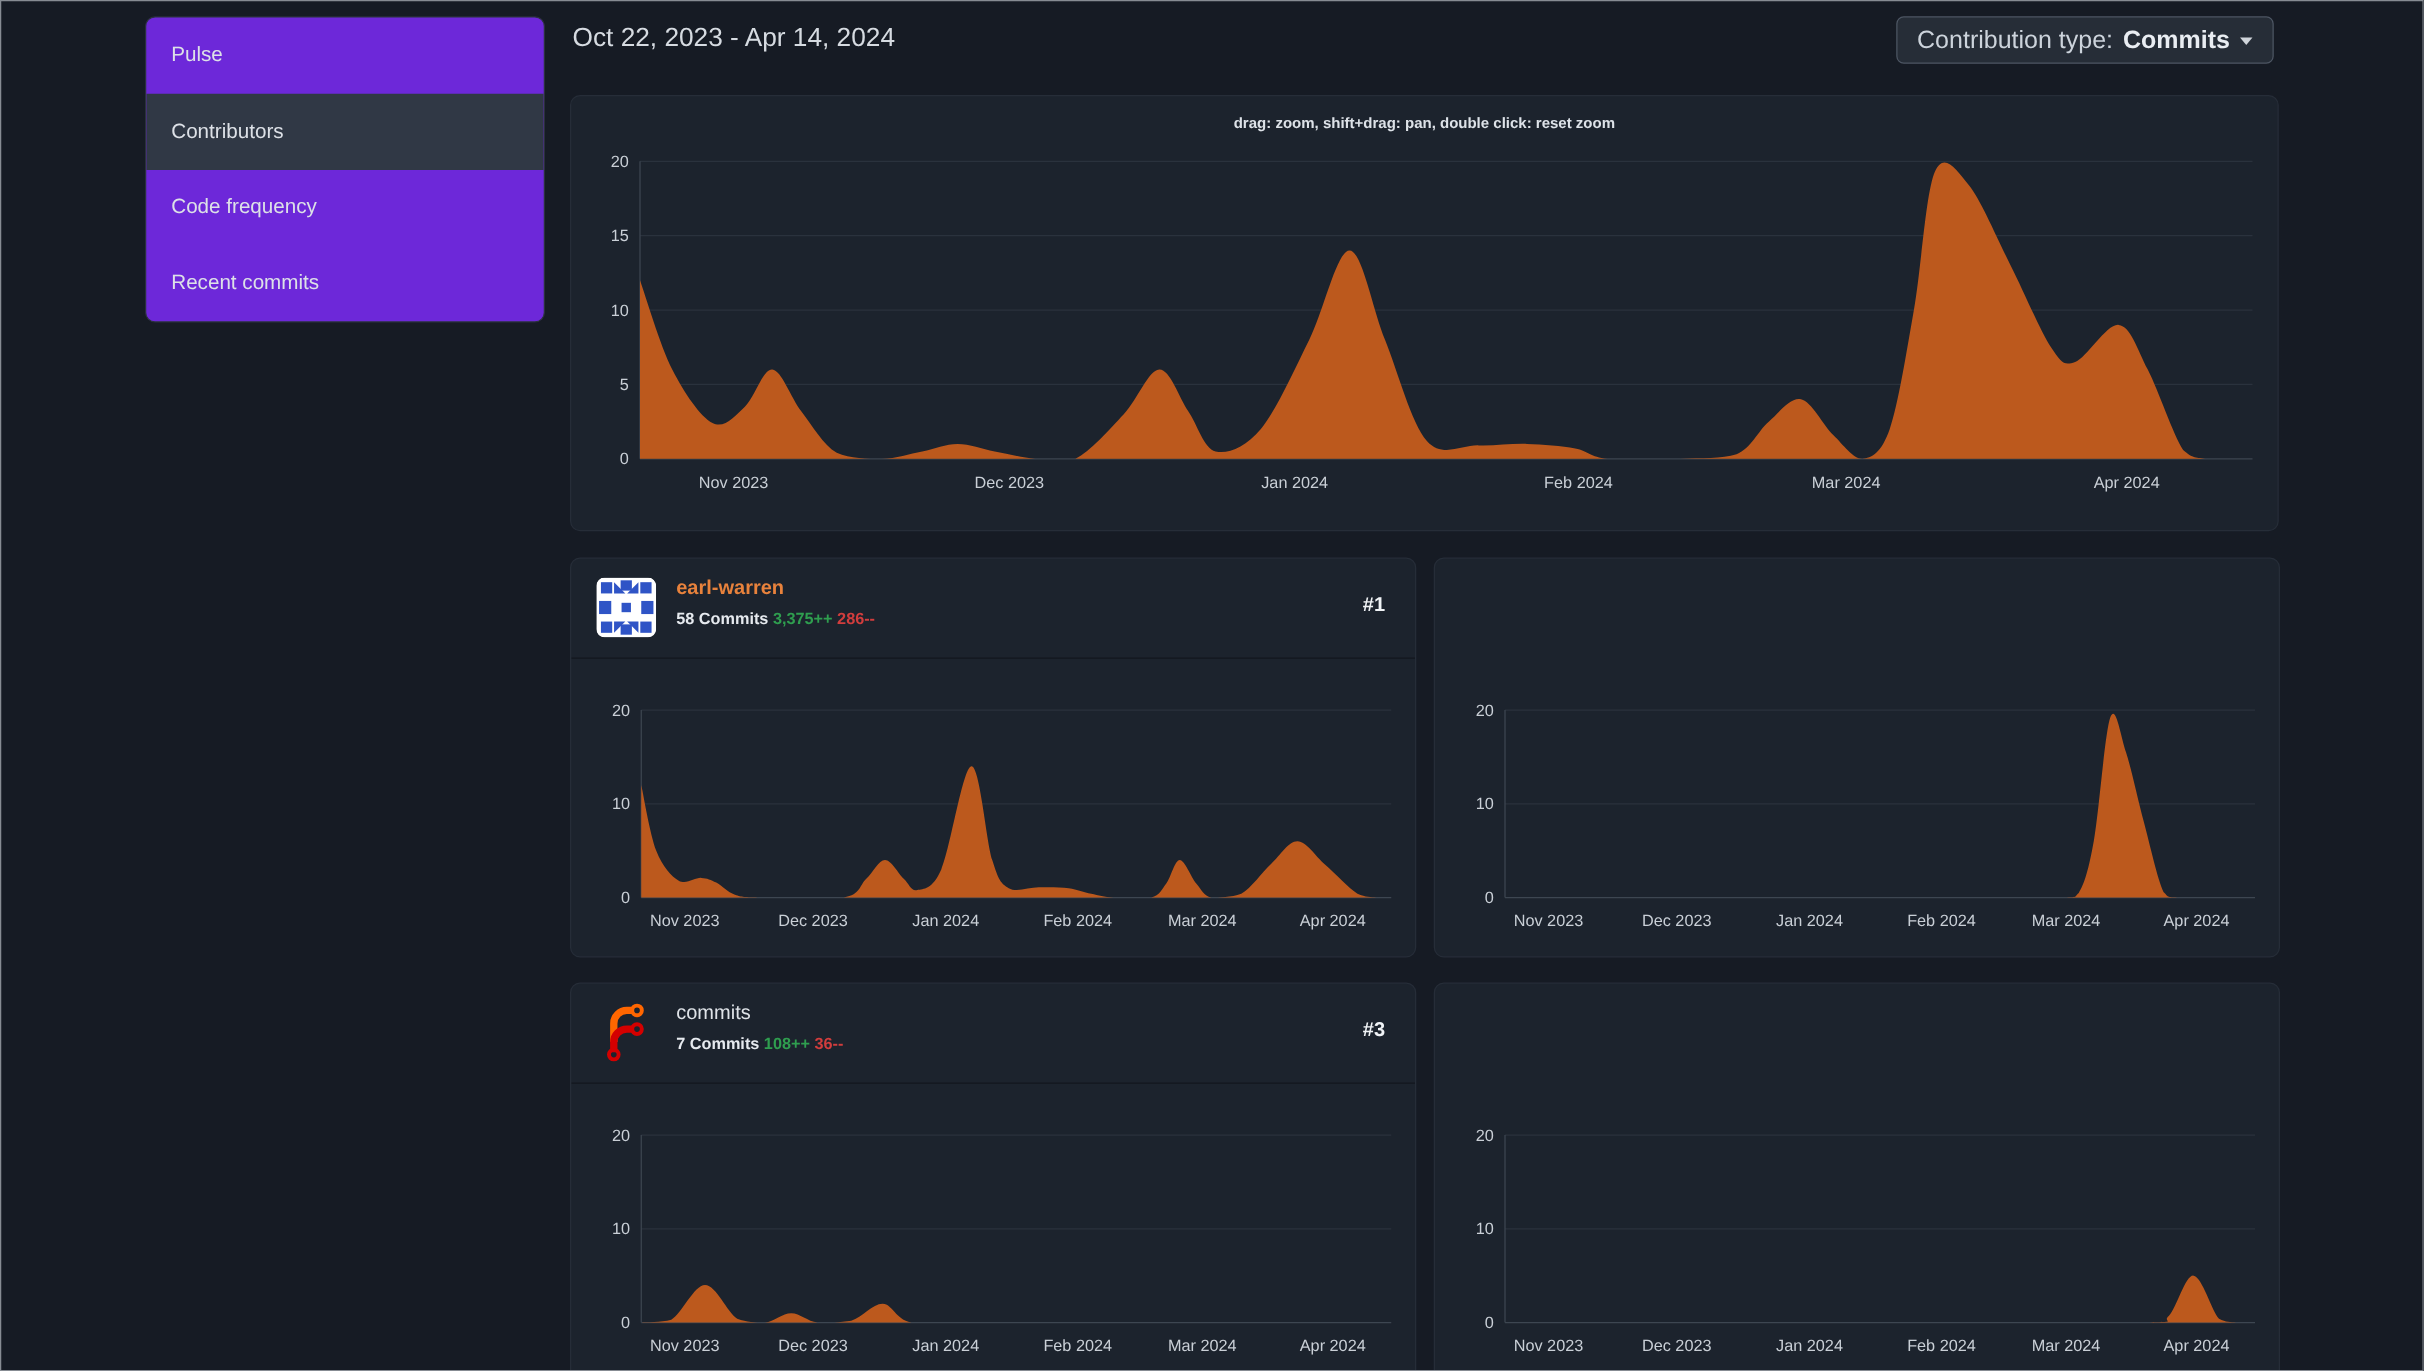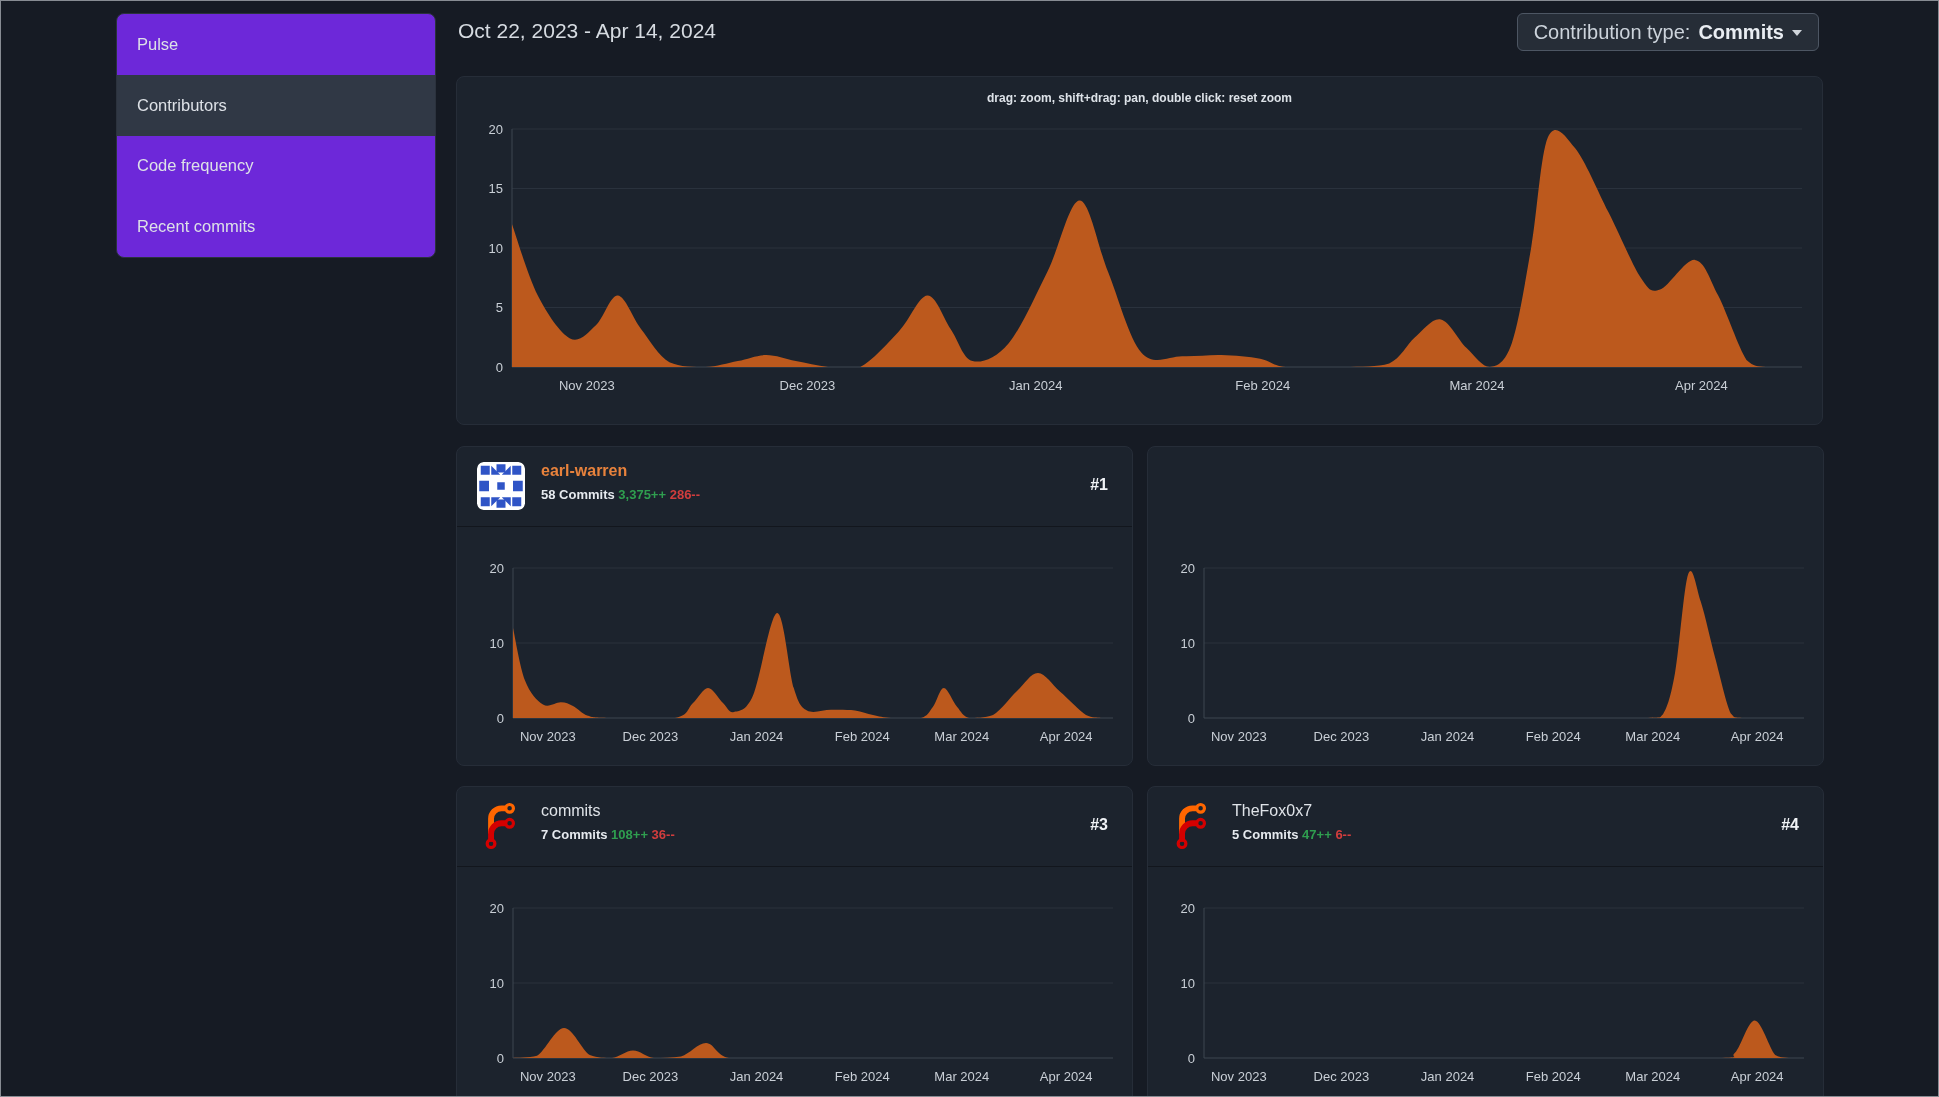--- a/index.html
+++ b/index.html
@@ -222,35 +222,15 @@
         <text x="47" y="125.5" fill="#c9cfd6" font-size="13" text-anchor="end">20</text>
         <line x1="56" x2="56" y1="121" y2="271" stroke="#3d4651" stroke-width="1"></line>
         <text x="90.80000000000001" y="294" fill="#c9cfd6" font-size="13" text-anchor="middle">Nov 2023</text>
         <text x="193.4" y="294" fill="#c9cfd6" font-size="13" text-anchor="middle">Dec 2023</text>
         <text x="299.6" y="294" fill="#c9cfd6" font-size="13" text-anchor="middle">Jan 2024</text>
         <text x="405.2" y="294" fill="#c9cfd6" font-size="13" text-anchor="middle">Feb 2024</text>
         <text x="504.8" y="294" fill="#c9cfd6" font-size="13" text-anchor="middle">Mar 2024</text>
         <text x="609.2" y="294" fill="#c9cfd6" font-size="13" text-anchor="middle">Apr 2024</text>
         <path d="M56,271C116.0,271.0 330.5,271.0 416.0,271.0C501.5,271.0 540.5,271.0 569.0,271.0C597.5,270.1 580.7,271.0 587.0,265.8C593.3,259.5 600.1,233.1 606.8,233.5C613.5,233.9 621.5,261.8 627.2,268.0C632.9,271.0 636.2,270.5 641.0,271.0C645.8,271.0 653.5,271.0 656.0,271.0L656.0,271L56.0,271Z" fill="#bc591d"></path>
       </svg>
-    <div class="card-header">
-      <span class="avatar">
-          <svg viewBox="0 0 212 212">
-            <g fill="none">
-              <path d="M62 140 V74 a46 46 0 0 1 46-46 h18" stroke="#ff6600" stroke-width="26"></path>
-              <circle cx="144" cy="28" r="17" stroke="#ff6600" stroke-width="14"></circle>
-              <path d="M62 176 v-36 a46 46 0 0 1 46-46 h18" stroke="#d40000" stroke-width="26"></path>
-              <circle cx="144" cy="94" r="17" stroke="#d40000" stroke-width="14"></circle>
-              <circle cx="62" cy="184" r="17" stroke="#d40000" stroke-width="14"></circle>
-            </g>
-          </svg>
-        </span>
-      <a class="c-name" style="color: rgb(223, 227, 232);">TheFox0x7</a>
-      <div class="c-stats">
-        <span>5 Commits</span>
-        <span class="add">47++</span>
-        <span class="del">6--</span>
-      </div>
-      <span class="rank">#4</span>
-    </div>
   </section>
 
 </div>
 
 </body></html>

